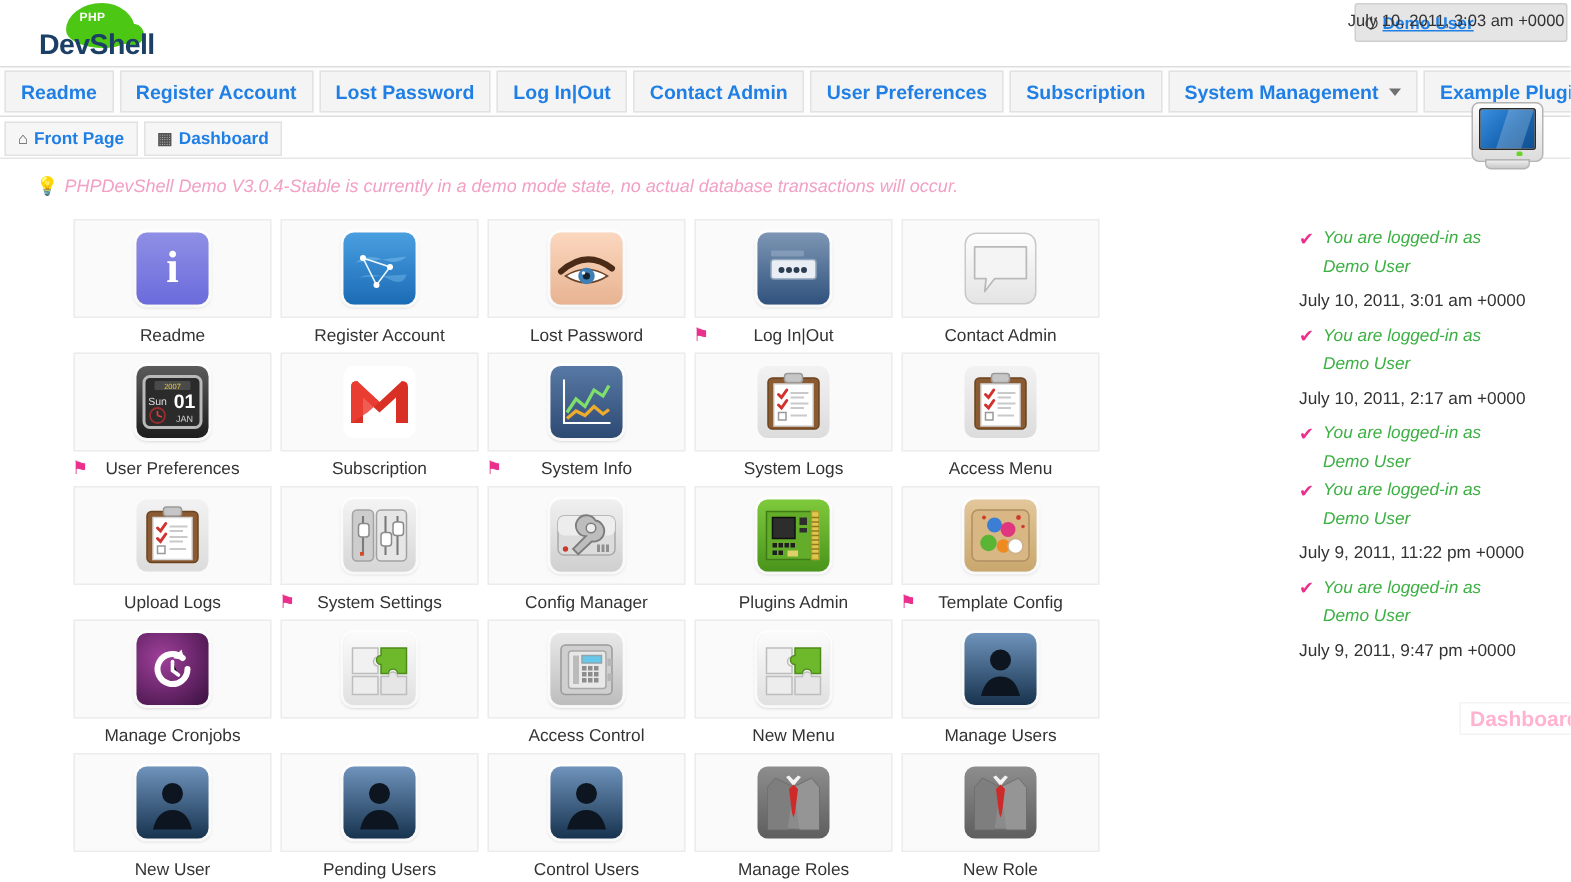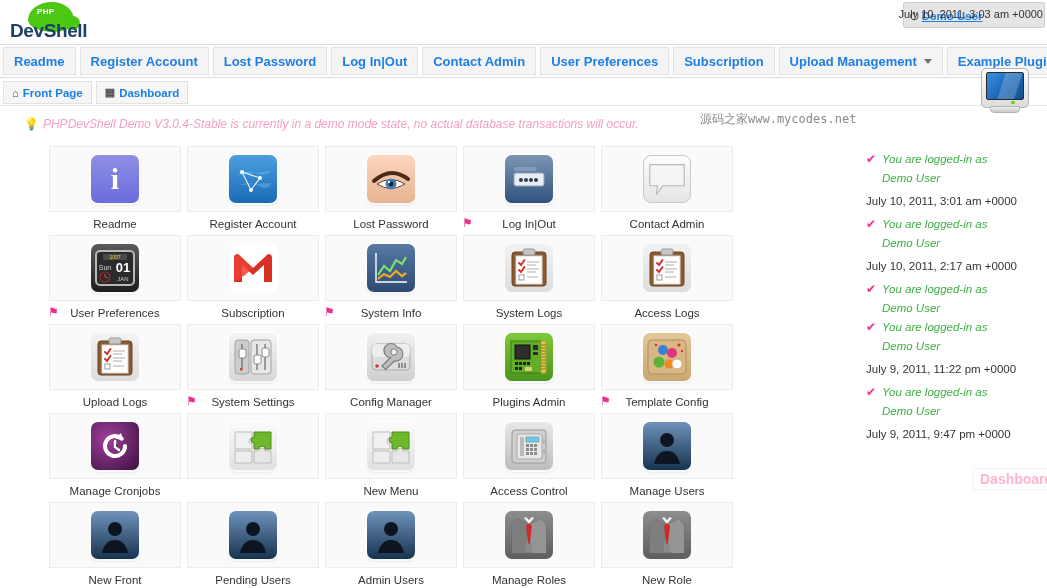--- a/index.html
+++ b/index.html
@@ -3,21 +3,21 @@
 <meta charset="utf-8">
 <style>
   * { box-sizing: border-box; }
   html, body {
     margin: 0; padding: 0;
     width: 1047px; height: 588px;
     background: #ffffff;
     font-family: "Liberation Sans", sans-serif;
     overflow: hidden;
   }
-  #page { position: relative; width: 1047px; height: 568px; background:#fff; }
+  #page { position: relative; width: 1047px; height: 568px; background:#fff;padding-left:16px; }
 
   
   #header { position: relative; height: 42px; }
   #logo { position: absolute; left: 6px; top: 2px; width: 120px; height: 40px; }
   #logo .blob {
     position: absolute; left: 22px; top: 0px;
     width: 46px; height: 30px;
     background: #4bc714;
     border-radius: 52% 48% 45% 55% / 60% 60% 40% 40%;
   }
@@ -228,21 +228,21 @@
       <div class="navitem">
         <span>Contact Admin</span>
       </div>
       <div class="navitem">
         <span>User Preferences</span>
       </div>
       <div class="navitem">
         <span>Subscription</span>
       </div>
       <div class="navitem">
-        <span>Upload Management</span>
+        <span>System Management</span>
         <span class="caret"></span>
       </div>
       <div class="navitem">
         <span>Example Plugin</span>
       </div>
     </div>
 
   <div id="subnav">
       <div class="subitem">
         <span class="ic">⌂</span>
@@ -258,21 +258,20 @@
     <div class="case"></div>
     <div class="screen"></div>
     <div class="led"></div>
     <div class="foot"></div>
   </div>
 
   <div id="notice">
     <span class="bulb">💡</span><span>PHPDevShell Demo V3.0.4-Stable is currently in a demo mode state, no actual database transactions will occur.</span>
   </div>
 
-  <div id="watermark">源码之家www.mycodes.net</div>
   <div id="dashwm">Dashboard</div>
 
   <div id="grid">
       <div class="grow">
         <div class="cell">
           <div class="tile">
             <div class="ico bev ic-info">
               <span>i</span>
             </div>
           </div>
@@ -445,21 +444,21 @@
                   <path d="M22 18 H34"></path>
                   <path d="M22 21 H31"></path>
                   <path d="M22 25 H34"></path>
                   <path d="M22 28 H31"></path>
                   <path d="M22 33 H33"></path>
                 </g>
               </svg>
             </div>
           </div>
           <div class="caption">
-            <span>Access Logs</span>
+            <span>Access Menu</span>
           </div>
         </div>
       </div>
       <div class="grow">
         <div class="cell">
           <div class="tile">
             <div class="ico ic-clip">
               <svg width="48" height="48" viewBox="0 0 48 48">
                 <rect x="7" y="8" width="34" height="34" rx="3" fill="#8a5a33" stroke="#6b441f"></rect>
                 <rect x="11" y="12" width="26" height="28" fill="#ffffff" stroke="#d7d7d7"></rect>
@@ -611,35 +610,20 @@
         <div class="cell">
           <div class="tile">
             <div class="ico bev ic-puzzle">
               <svg width="48" height="48" viewBox="0 0 48 48">
                 <path d="M6 10 h17 v6 a3 3 0 0 0 0 6 v5 H6 Z" fill="#f1f1f1" stroke="#bdbdbd"></path>
                 <path d="M25 10 h17 v17 h-6 a3 3 0 0 0 -6 0 h-5 v-6 a3 3 0 0 1 0 -6 Z" fill="#6eb92b" stroke="#4d8c1b"></path>
                 <path d="M6 29 h17 v12 H6 Z" fill="#ededed" stroke="#bdbdbd"></path>
                 <path d="M25 29 h5 a3 3 0 0 1 6 0 h6 v12 H25 Z" fill="#e6e6e6" stroke="#bdbdbd"></path>
               </svg>
             </div>
-          </div>
-        </div>
-        <div class="cell">
-          <div class="tile">
-            <div class="ico bev ic-puzzle">
-              <svg width="48" height="48" viewBox="0 0 48 48">
-                <path d="M6 10 h17 v6 a3 3 0 0 0 0 6 v5 H6 Z" fill="#f1f1f1" stroke="#bdbdbd"></path>
-                <path d="M25 10 h17 v17 h-6 a3 3 0 0 0 -6 0 h-5 v-6 a3 3 0 0 1 0 -6 Z" fill="#6eb92b" stroke="#4d8c1b"></path>
-                <path d="M6 29 h17 v12 H6 Z" fill="#ededed" stroke="#bdbdbd"></path>
-                <path d="M25 29 h5 a3 3 0 0 1 6 0 h6 v12 H25 Z" fill="#e6e6e6" stroke="#bdbdbd"></path>
-              </svg>
-            </div>
-          </div>
-          <div class="caption">
-            <span>New Menu</span>
           </div>
         </div>
         <div class="cell">
           <div class="tile">
             <div class="ico bev ic-safe">
               <svg width="48" height="48" viewBox="0 0 48 48">
                 <rect x="7" y="8" width="34" height="33" rx="3" fill="#cfcfcf" stroke="#9a9a9a"></rect>
                 <rect x="12" y="12" width="25" height="25" rx="2" fill="#e8e8e8" stroke="#a8a8a8"></rect>
                 <rect x="15" y="15" width="4" height="19" fill="#bbbbbb"></rect>
                 <rect x="21" y="15" width="13" height="5" fill="#66c8ea" stroke="#8fa4ad"></rect>
@@ -658,20 +642,35 @@
                 <rect x="38" y="27" width="3" height="5" fill="#b5b5b5"></rect>
               </svg>
             </div>
           </div>
           <div class="caption">
             <span>Access Control</span>
           </div>
         </div>
         <div class="cell">
           <div class="tile">
+            <div class="ico bev ic-puzzle">
+              <svg width="48" height="48" viewBox="0 0 48 48">
+                <path d="M6 10 h17 v6 a3 3 0 0 0 0 6 v5 H6 Z" fill="#f1f1f1" stroke="#bdbdbd"></path>
+                <path d="M25 10 h17 v17 h-6 a3 3 0 0 0 -6 0 h-5 v-6 a3 3 0 0 1 0 -6 Z" fill="#6eb92b" stroke="#4d8c1b"></path>
+                <path d="M6 29 h17 v12 H6 Z" fill="#ededed" stroke="#bdbdbd"></path>
+                <path d="M25 29 h5 a3 3 0 0 1 6 0 h6 v12 H25 Z" fill="#e6e6e6" stroke="#bdbdbd"></path>
+              </svg>
+            </div>
+          </div>
+          <div class="caption">
+            <span>New Menu</span>
+          </div>
+        </div>
+        <div class="cell">
+          <div class="tile">
             <div class="ico bev ic-user">
               <svg width="48" height="48" viewBox="0 0 48 48">
                 <circle cx="24" cy="18" r="7" fill="#0c1520"></circle>
                 <path d="M11 42 q3-13 13-13 q10 0 13 13 Z" fill="#0c1520"></path>
               </svg>
             </div>
           </div>
           <div class="caption">
             <span>Manage Users</span>
           </div>
@@ -681,21 +680,21 @@
         <div class="cell">
           <div class="tile">
             <div class="ico bev ic-user">
               <svg width="48" height="48" viewBox="0 0 48 48">
                 <circle cx="24" cy="18" r="7" fill="#0c1520"></circle>
                 <path d="M11 42 q3-13 13-13 q10 0 13 13 Z" fill="#0c1520"></path>
               </svg>
             </div>
           </div>
           <div class="caption">
-            <span>New Front</span>
+            <span>New User</span>
           </div>
         </div>
         <div class="cell">
           <div class="tile">
             <div class="ico bev ic-user">
               <svg width="48" height="48" viewBox="0 0 48 48">
                 <circle cx="24" cy="18" r="7" fill="#0c1520"></circle>
                 <path d="M11 42 q3-13 13-13 q10 0 13 13 Z" fill="#0c1520"></path>
               </svg>
             </div>
@@ -707,21 +706,21 @@
         <div class="cell">
           <div class="tile">
             <div class="ico bev ic-user">
               <svg width="48" height="48" viewBox="0 0 48 48">
                 <circle cx="24" cy="18" r="7" fill="#0c1520"></circle>
                 <path d="M11 42 q3-13 13-13 q10 0 13 13 Z" fill="#0c1520"></path>
               </svg>
             </div>
           </div>
           <div class="caption">
-            <span>Admin Users</span>
+            <span>Control Users</span>
           </div>
         </div>
         <div class="cell">
           <div class="tile">
             <div class="ico ic-suit">
               <svg width="48" height="48" viewBox="0 0 48 48">
                 <path d="M12 8 L24 14 L36 8 L41 14 V42 H7 V14 Z" fill="#8b8b8b" stroke="#6d6d6d"></path>
                 <path d="M12 8 L24 14 L20 42 H7 V14 Z" fill="#7e7e7e"></path>
                 <path d="M36 8 L24 14 L28 42 H41 V14 Z" fill="#959595"></path>
                 <path d="M19 7 L24 13 L29 7 L27 6 L24 9 L21 6 Z" fill="#f2f2f2"></path>

